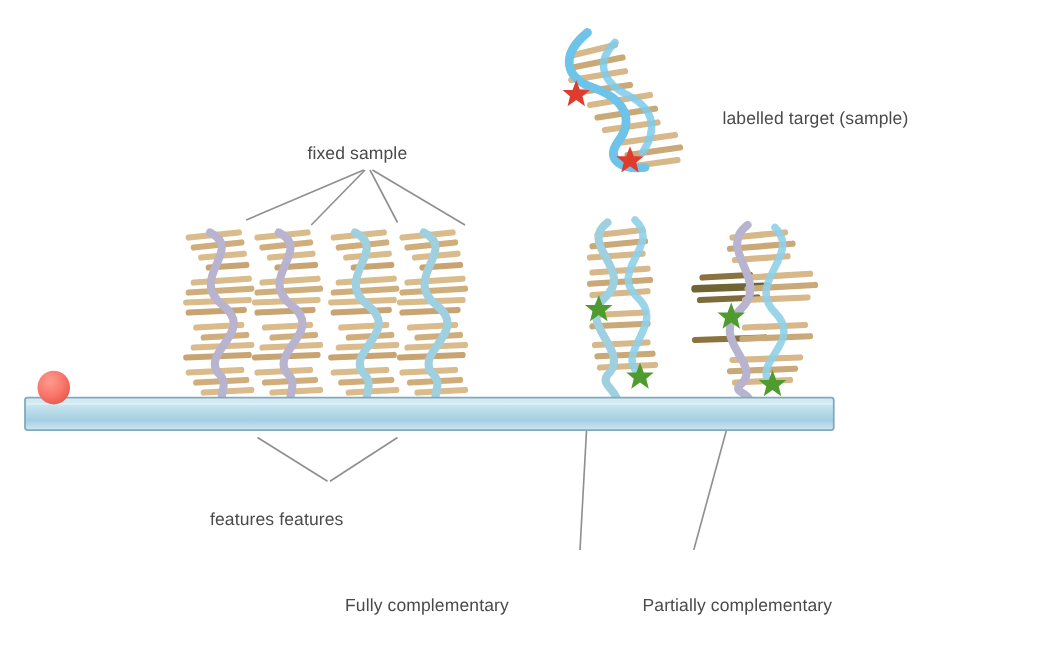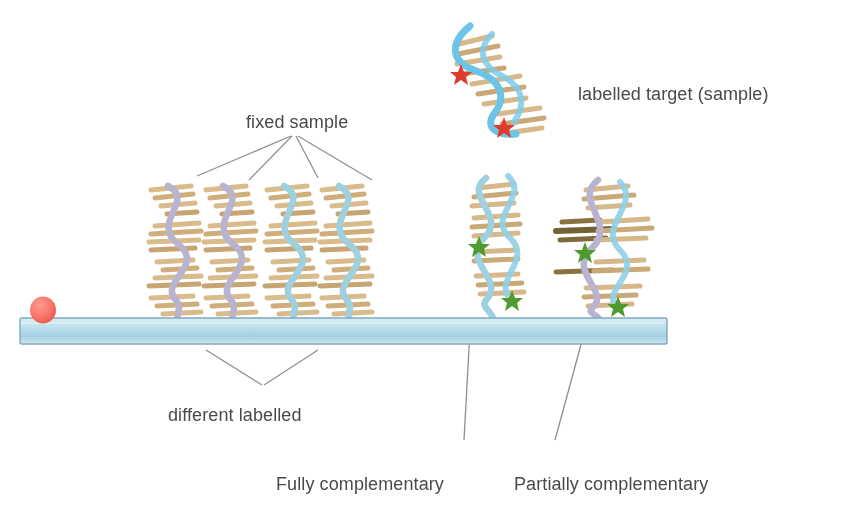--- a/index.html
+++ b/index.html
@@ -8,21 +8,21 @@
     width:849px;height:527px;
     background:#ffffff;
     font-family:"Liberation Sans", sans-serif;
     overflow:hidden;
     position:relative;
   }
   #stage{position:absolute;inset:0;width:849px;height:527px;}
   .lbl{
     position:absolute;
     color:#4a4a4a;
-    font-size:18px;
+    font-size:14px;
     font-family:"Liberation Sans", sans-serif;
     white-space:pre;
     line-height:20px;
     letter-spacing:.1px;
   }
   #lbl-fixed-probes{left:246px;top:112px;}
   #lbl-target{left:578px;top:84px;}
   #lbl-features{left:168px;top:365px;}
   #lbl-fully{left:276px;top:434px;}
   #lbl-partially{left:514px;top:434px;}
@@ -205,21 +205,21 @@
     </g>
 
     <ellipse cx="43" cy="310" rx="13" ry="13.5" fill="url(#dotGrad)"></ellipse>
   </svg>
 
   <div class="lbl" id="lbl-fixed-probes">fixed sample</div>
 
   <div class="lbl" id="lbl-target">labelled target (sample)</div>
 
   <div class="lbl" id="lbl-features">
-    <div>different labelled</div>
+    <div>features features</div>
   </div>
 
   <div class="lbl" id="lbl-fully">
     <div>Fully complementary</div>
     
   </div>
 
   <div class="lbl" id="lbl-partially">
     <div>Partially complementary</div>
     

